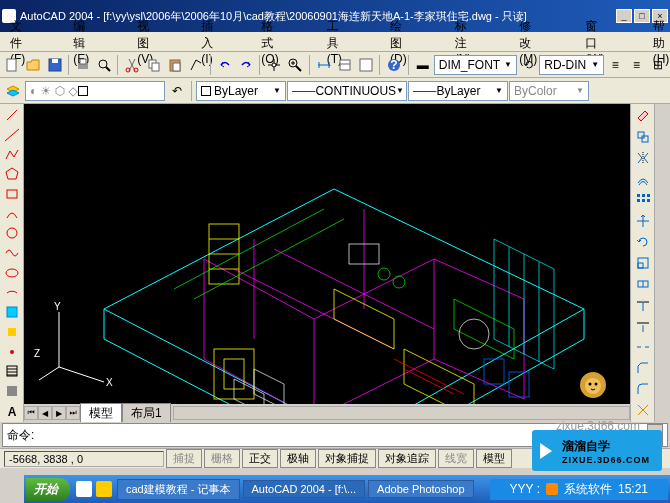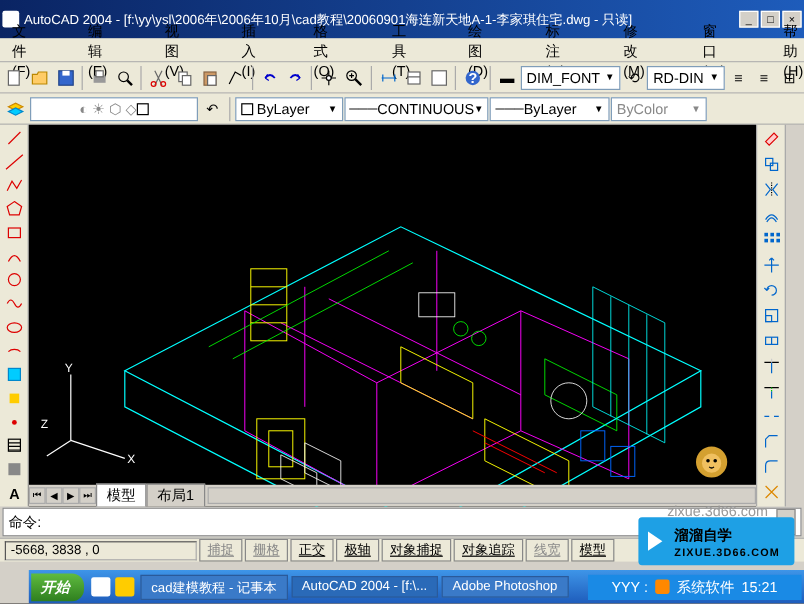--- a/index.html
+++ b/index.html
@@ -12,21 +12,21 @@
 .title-bar .win-btn { width: 16px; height: 14px; background: #d4d0c8; border: 1px solid #fff; display: flex; align-items: center; justify-content: center; font-size: 9px; color: #000; }
 
 .menu-bar { background: #ece9d8; height: 20px; display: flex; align-items: center; padding: 0 4px; border-bottom: 1px solid #aaa; gap: 36px; }
 .menu-bar .menu-item { padding: 2px 6px; color: #000; cursor: default; }
 .menu-bar .mdi-btns { margin-left: auto; display: flex; gap: 1px; }
 .menu-bar .mdi-btn { width: 14px; height: 12px; background: #d4d0c8; border: 1px solid #888; font-size: 8px; display: flex; align-items: center; justify-content: center; }
 
 .toolbar-row { background: #ece9d8; height: 26px; display: flex; align-items: center; padding: 1px 2px; border-bottom: 1px solid #aaa; gap: 1px; }
 .tb-btn { width: 22px; height: 22px; border: 1px solid transparent; display: flex; align-items: center; justify-content: center; }
 .tb-sep { width: 2px; height: 20px; border-left: 1px solid #aaa; margin: 0 2px; }
-.tb-drop { height: 20px; background: #fff; border: 1px solid #7f9db9; padding: 1px 4px; display: flex; align-items: center; font-size: 11px; color: #000; justify-content: center; }
+.tb-drop { height: 20px; background: #fff; border: 1px solid #7f9db9; padding: 1px 4px; display: flex; align-items: center; font-size: 11px; color: #000; }
 .tb-drop .arrow { margin-left: auto; font-size: 8px; }
 
 .workspace { display: flex; height: calc(100% - 19px - 20px - 26px - 26px - 24px - 20px - 22px - 28px); }
 .side-toolbar { width: 24px; background: #ece9d8; border-right: 1px solid #aaa; display: flex; flex-direction: column; padding: 2px 0; gap: 1px; }
 .side-toolbar.right { border-right: none; border-left: 1px solid #aaa; }
 .side-btn { width: 20px; height: 20px; margin: 0 auto; border: 1px solid transparent; display: flex; align-items: center; justify-content: center; }
 
 .canvas-area { flex: 1; background: #000; position: relative; overflow: hidden; }
 .ucs { position: absolute; bottom: 30px; left: 10px; }
 .ucs line { stroke: #fff; stroke-width: 1; }
@@ -37,21 +37,21 @@
 .tabs .tab { padding: 1px 8px; border: 1px solid #888; background: #fff; }
 .tabs .tab.inactive { background: #d4d0c8; }
 
 .drawing { position: absolute; top: 5px; left: 30px; }
 
 .cmd-area { background: #fff; height: 24px; border: 1px solid #888; margin: 1px 2px; display: flex; align-items: center; padding: 0 4px; font-size: 11px; }
 .cmd-scroll { width: 16px; height: 22px; background: #d4d0c8; border: 1px solid #888; margin-left: auto; }
 
 .status-bar { background: #ece9d8; height: 20px; display: flex; align-items: center; padding: 0 4px; gap: 2px; border-top: 1px solid #aaa; }
 .status-bar .coords { width: 160px; border: 1px inset #aaa; padding: 1px 4px; font-size: 11px; }
-.status-bar .toggle { padding: 1px 6px; border: 1px solid #888; background: #ece9d8; font-size: 11px; text-decoration: underline; }
+.status-bar .toggle { padding: 1px 6px; border: 1px solid #888; background: #ece9d8; font-size: 11px; }
 .status-bar .toggle.off { color: #888; }
 
 .watermark { position: absolute; bottom: 70px; right: 30px; color: #999; font-size: 12px; }
 .watermark2 { position: absolute; right: 8px; bottom: 32px; background: #1ea0e5; color: #000000; padding: 6px 12px 6px 30px; font-size: 16px; font-weight: bold; border-radius: 3px; }
 .watermark2::before { content: ""; position: absolute; left: 8px; top: 50%; transform: translateY(-50%); width: 0; height: 0; border-left: 12px solid #fff; border-top: 8px solid transparent; border-bottom: 8px solid transparent; }
 .watermark2 .sub { font-size: 9px; display: block; letter-spacing: 1px; }
 
 .taskbar { position: absolute; bottom: 0; left: 0; right: 0; height: 28px; background: linear-gradient(to bottom, #3e95e8, #1e5cbb); display: flex; align-items: center; padding: 0 2px; margin-left: 24px; }
 .taskbar .start { background: linear-gradient(to bottom, #5fbb3f, #2f7f1f); color: #fff; padding: 3px 12px 3px 8px; border-radius: 0 10px 10px 0; font-weight: bold; font-style: italic; }
 .taskbar .task { background: #3a7ac8; border: 1px solid #2a5a9a; color: #fff; padding: 2px 8px; margin-left: 3px; font-size: 11px; max-width: 140px; white-space: nowrap; overflow: hidden; }

